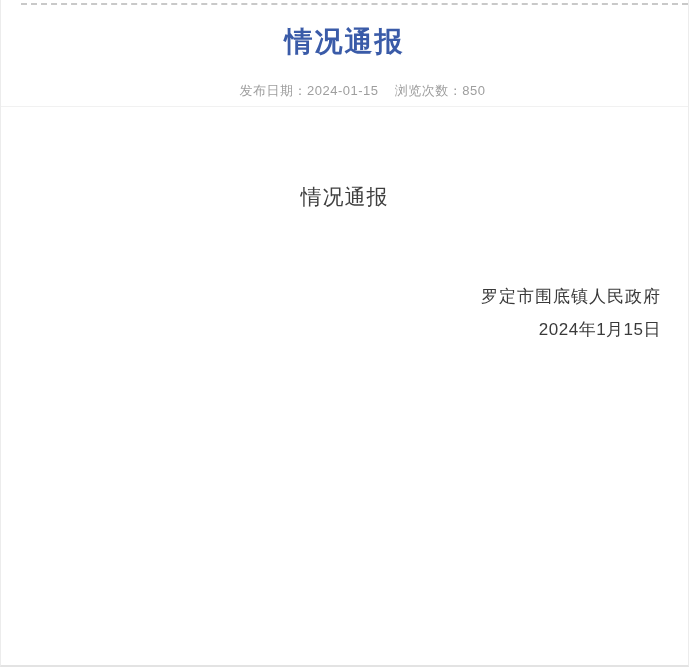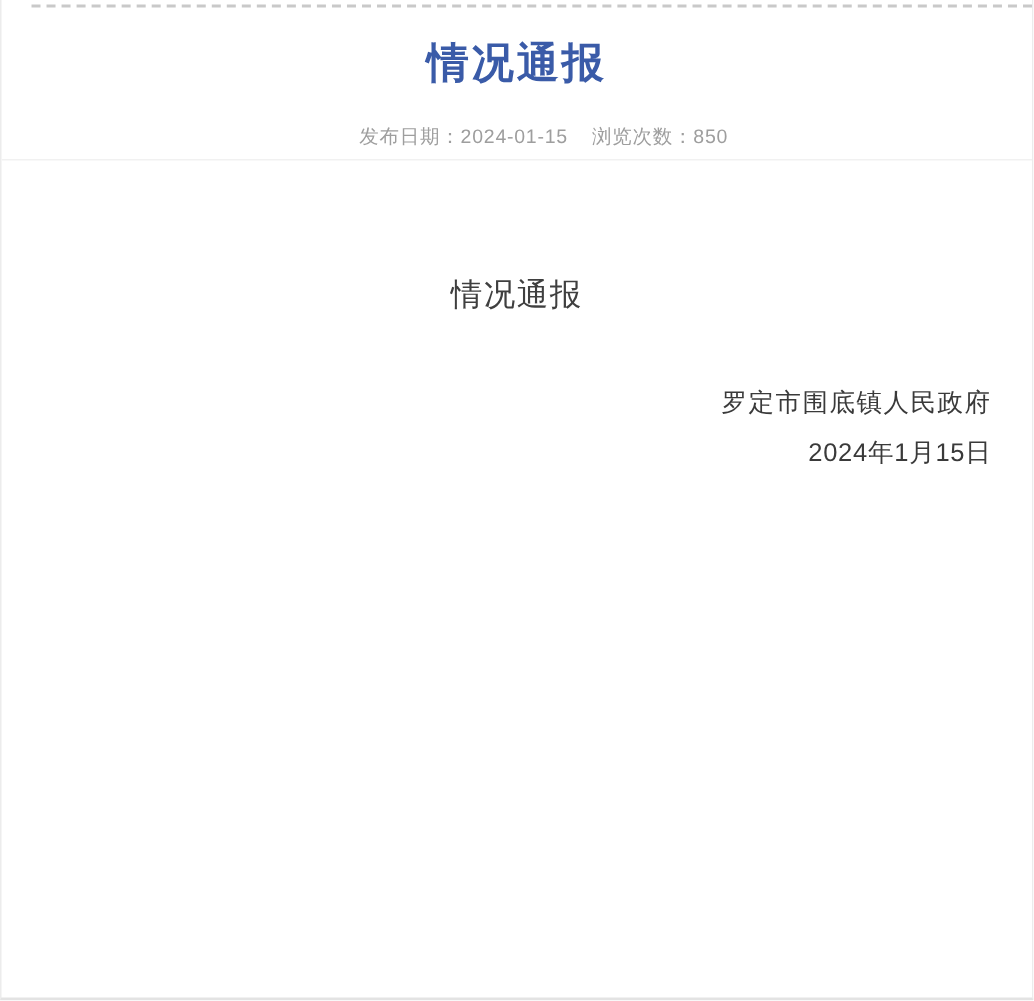--- a/index.html
+++ b/index.html
@@ -65,21 +65,21 @@
     line-height: 32px;
     color: #3a3a3a;
     letter-spacing: 1px;
     text-align: justify;
   }
   .article-body p {
     margin: 0;
     text-indent: 2em;
   }
   .signature-block {
-    margin-top: 51px;
+    margin-top: 79px;
     padding-right: 27px;
     text-align: right;
     color: #3a3a3a;
   }
   .signature {
     font-size: 17px;
     line-height: 20px;
     letter-spacing: 1px;
   }
   .sign-date {

